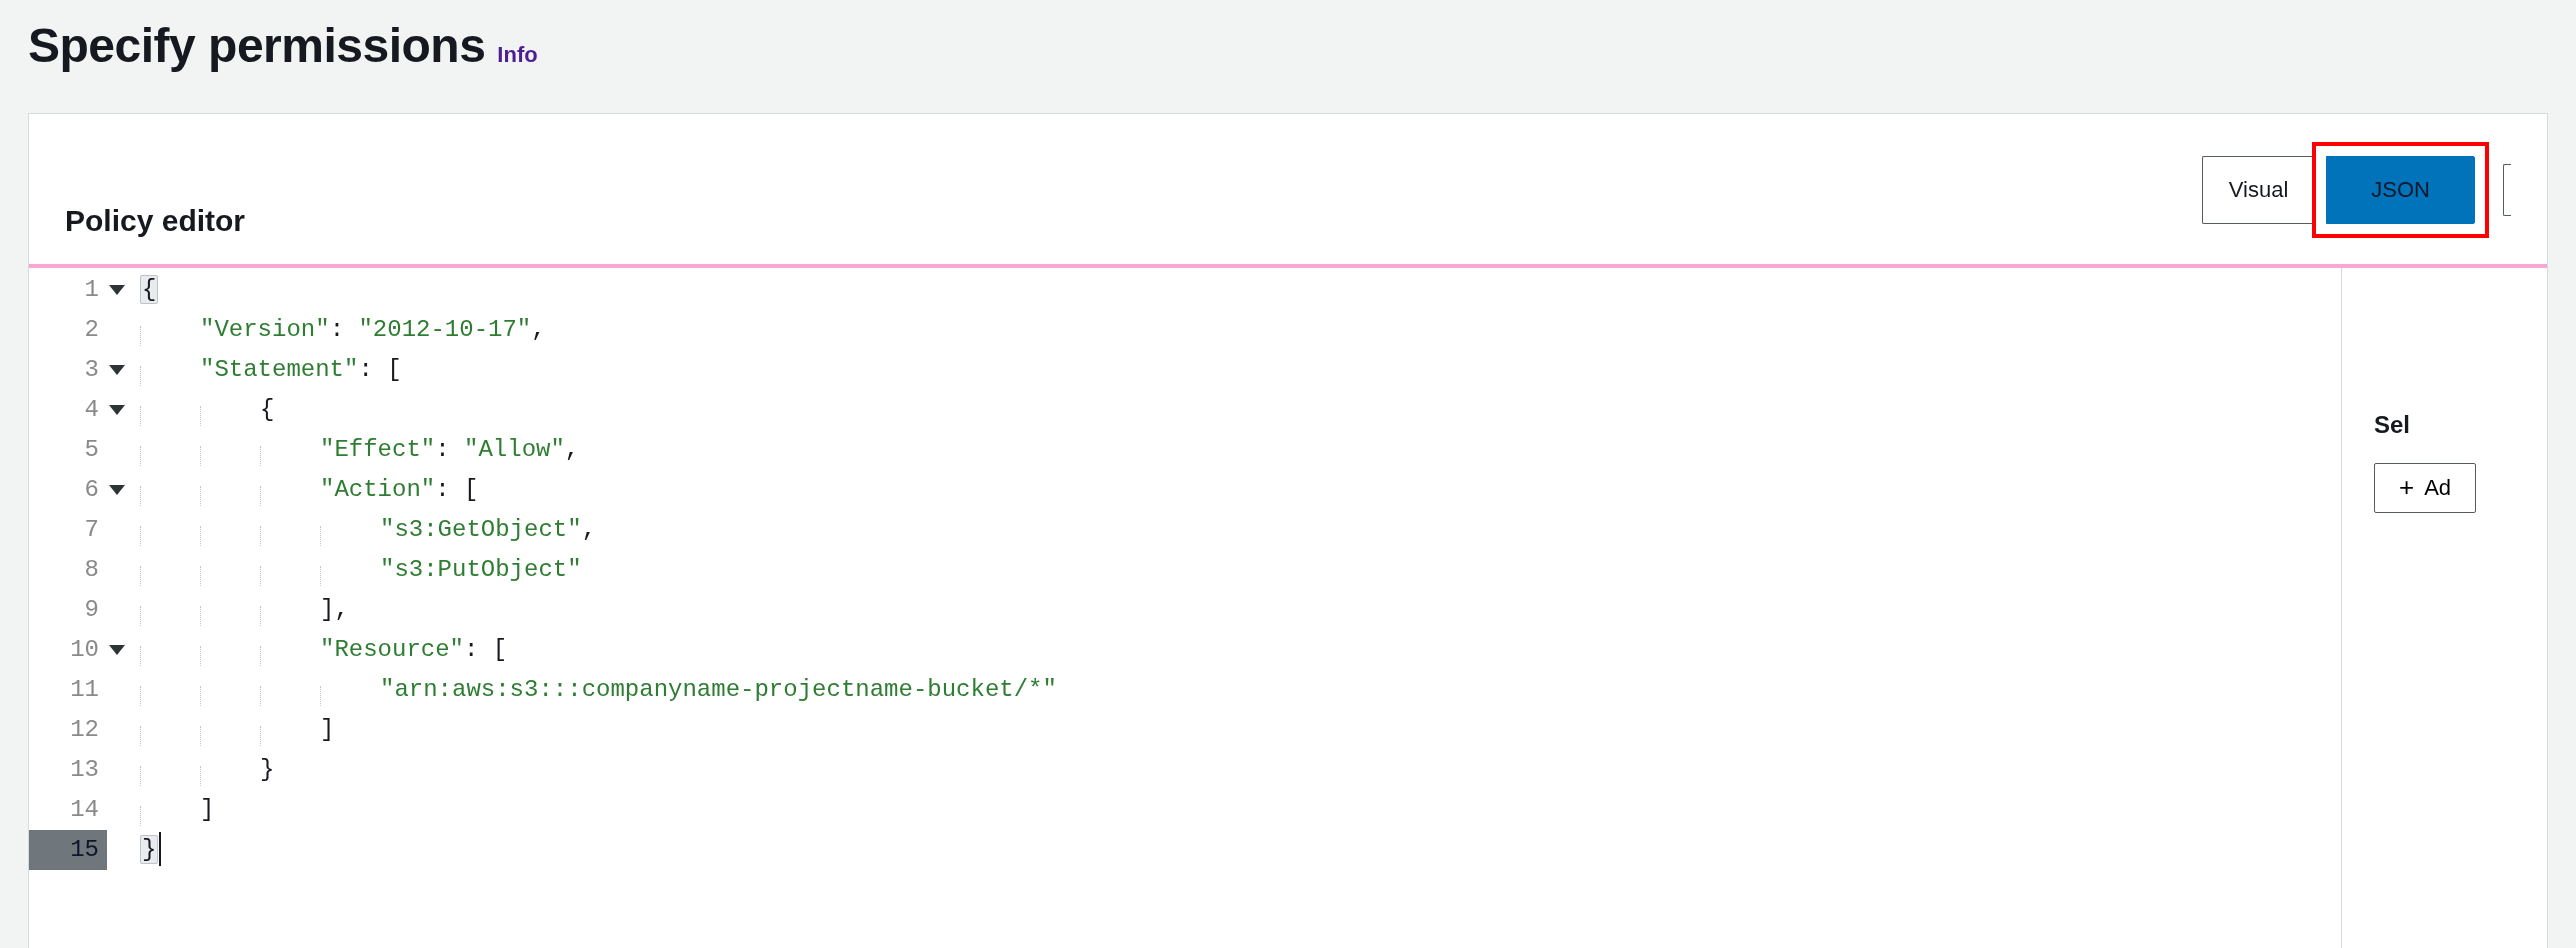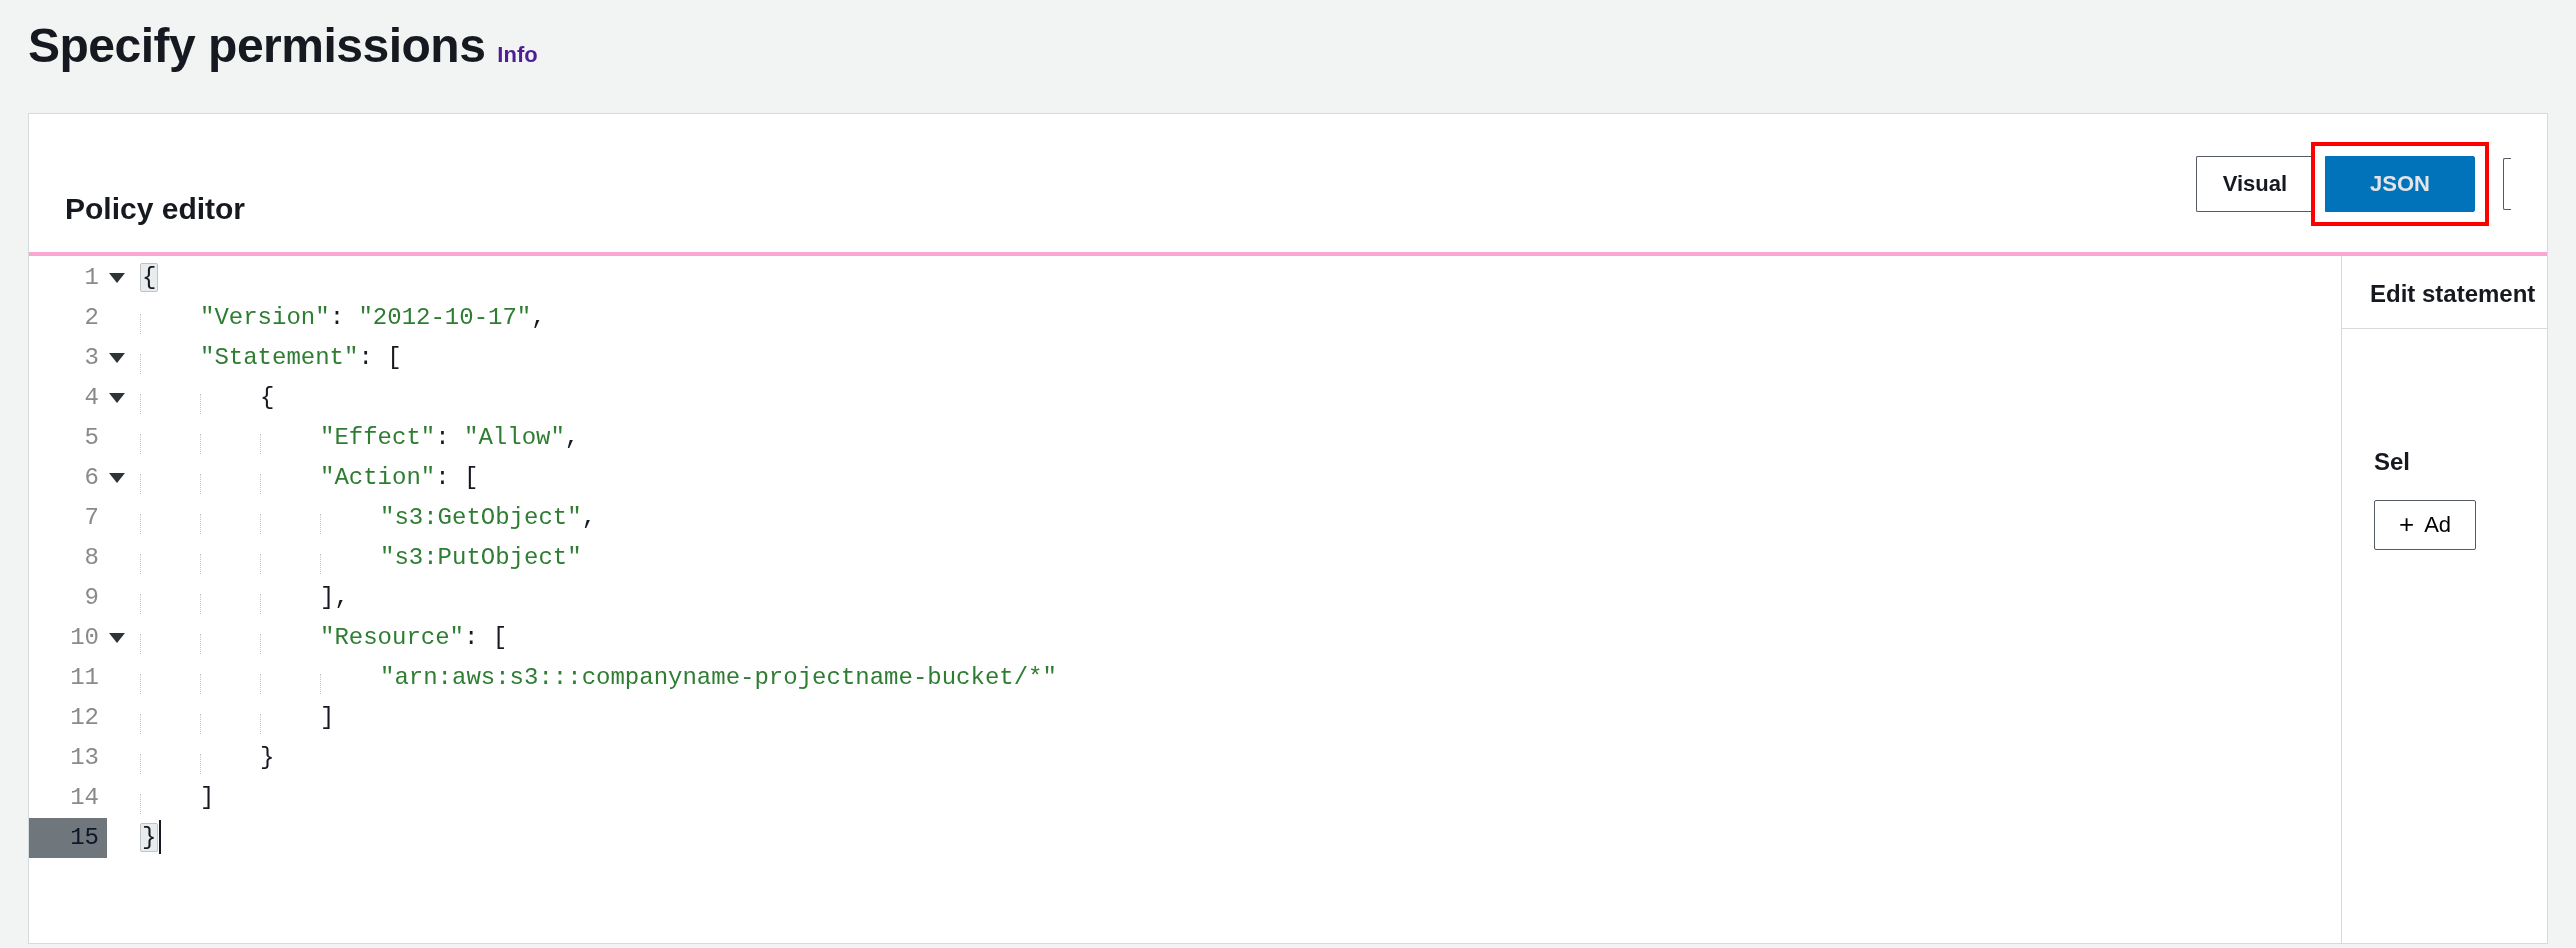--- a/index.html
+++ b/index.html
@@ -61,35 +61,35 @@
       font-weight: 700;
     }
     .toggle-group {
       display: flex;
       align-items: center;
     }
     .toggle-btn {
       border: 1px solid #545b64;
       background: #ffffff;
       font-size: 22px;
-      font-weight: 700;
+      font-weight: 400;
       color: #16191f;
-      height: 56px;
+      height: 68px;
       padding: 0 26px;
       cursor: pointer;
       border-radius: 2px;
     }
     .toggle-btn.visual {
       border-top-right-radius: 0;
       border-bottom-right-radius: 0;
       border-right: none;
     }
     .toggle-btn.json {
       background: #0073bb;
-      color: #e5e5e5;
+      color: #0f172a;
       border-color: #0073bb;
       border-top-left-radius: 0;
       border-bottom-left-radius: 0;
       padding: 12px 44px;
     }
     .json-highlight {
       border: 4px solid #ff0000;
       padding: 10px 10px;
       margin-left: -2px;
       display: inline-flex;
@@ -323,21 +323,20 @@
           <div class="code-line"><span class="indent-guide"></span><span class="indent-guide"></span><span class="indent-guide"></span><span class="tok-key">"Resource"</span><span class="tok-punc">: [</span></div>
           <div class="code-line"><span class="indent-guide"></span><span class="indent-guide"></span><span class="indent-guide"></span><span class="indent-guide"></span><span class="tok-str">"arn:aws:s3:::companyname-projectname-bucket/*"</span></div>
           <div class="code-line"><span class="indent-guide"></span><span class="indent-guide"></span><span class="indent-guide"></span><span class="tok-bracket">]</span></div>
           <div class="code-line"><span class="indent-guide"></span><span class="indent-guide"></span><span class="tok-bracket">}</span></div>
           <div class="code-line"><span class="indent-guide"></span><span class="tok-bracket">]</span></div>
           <div class="code-line"><span class="tok-brace">}</span><span class="cursor-mark"></span></div>
         </div>
       </div>
 
       <div class="sidebar-panel">
-        <div class="sidebar-title">Edit statement</div>
         <div class="sidebar-body">
           <div class="select-heading">Sel</div>
           <button class="add-btn">
             <span class="plus-icon">+</span>
             <span>Ad</span>
           </button>
         </div>
       </div>
     </div>
   </div>

